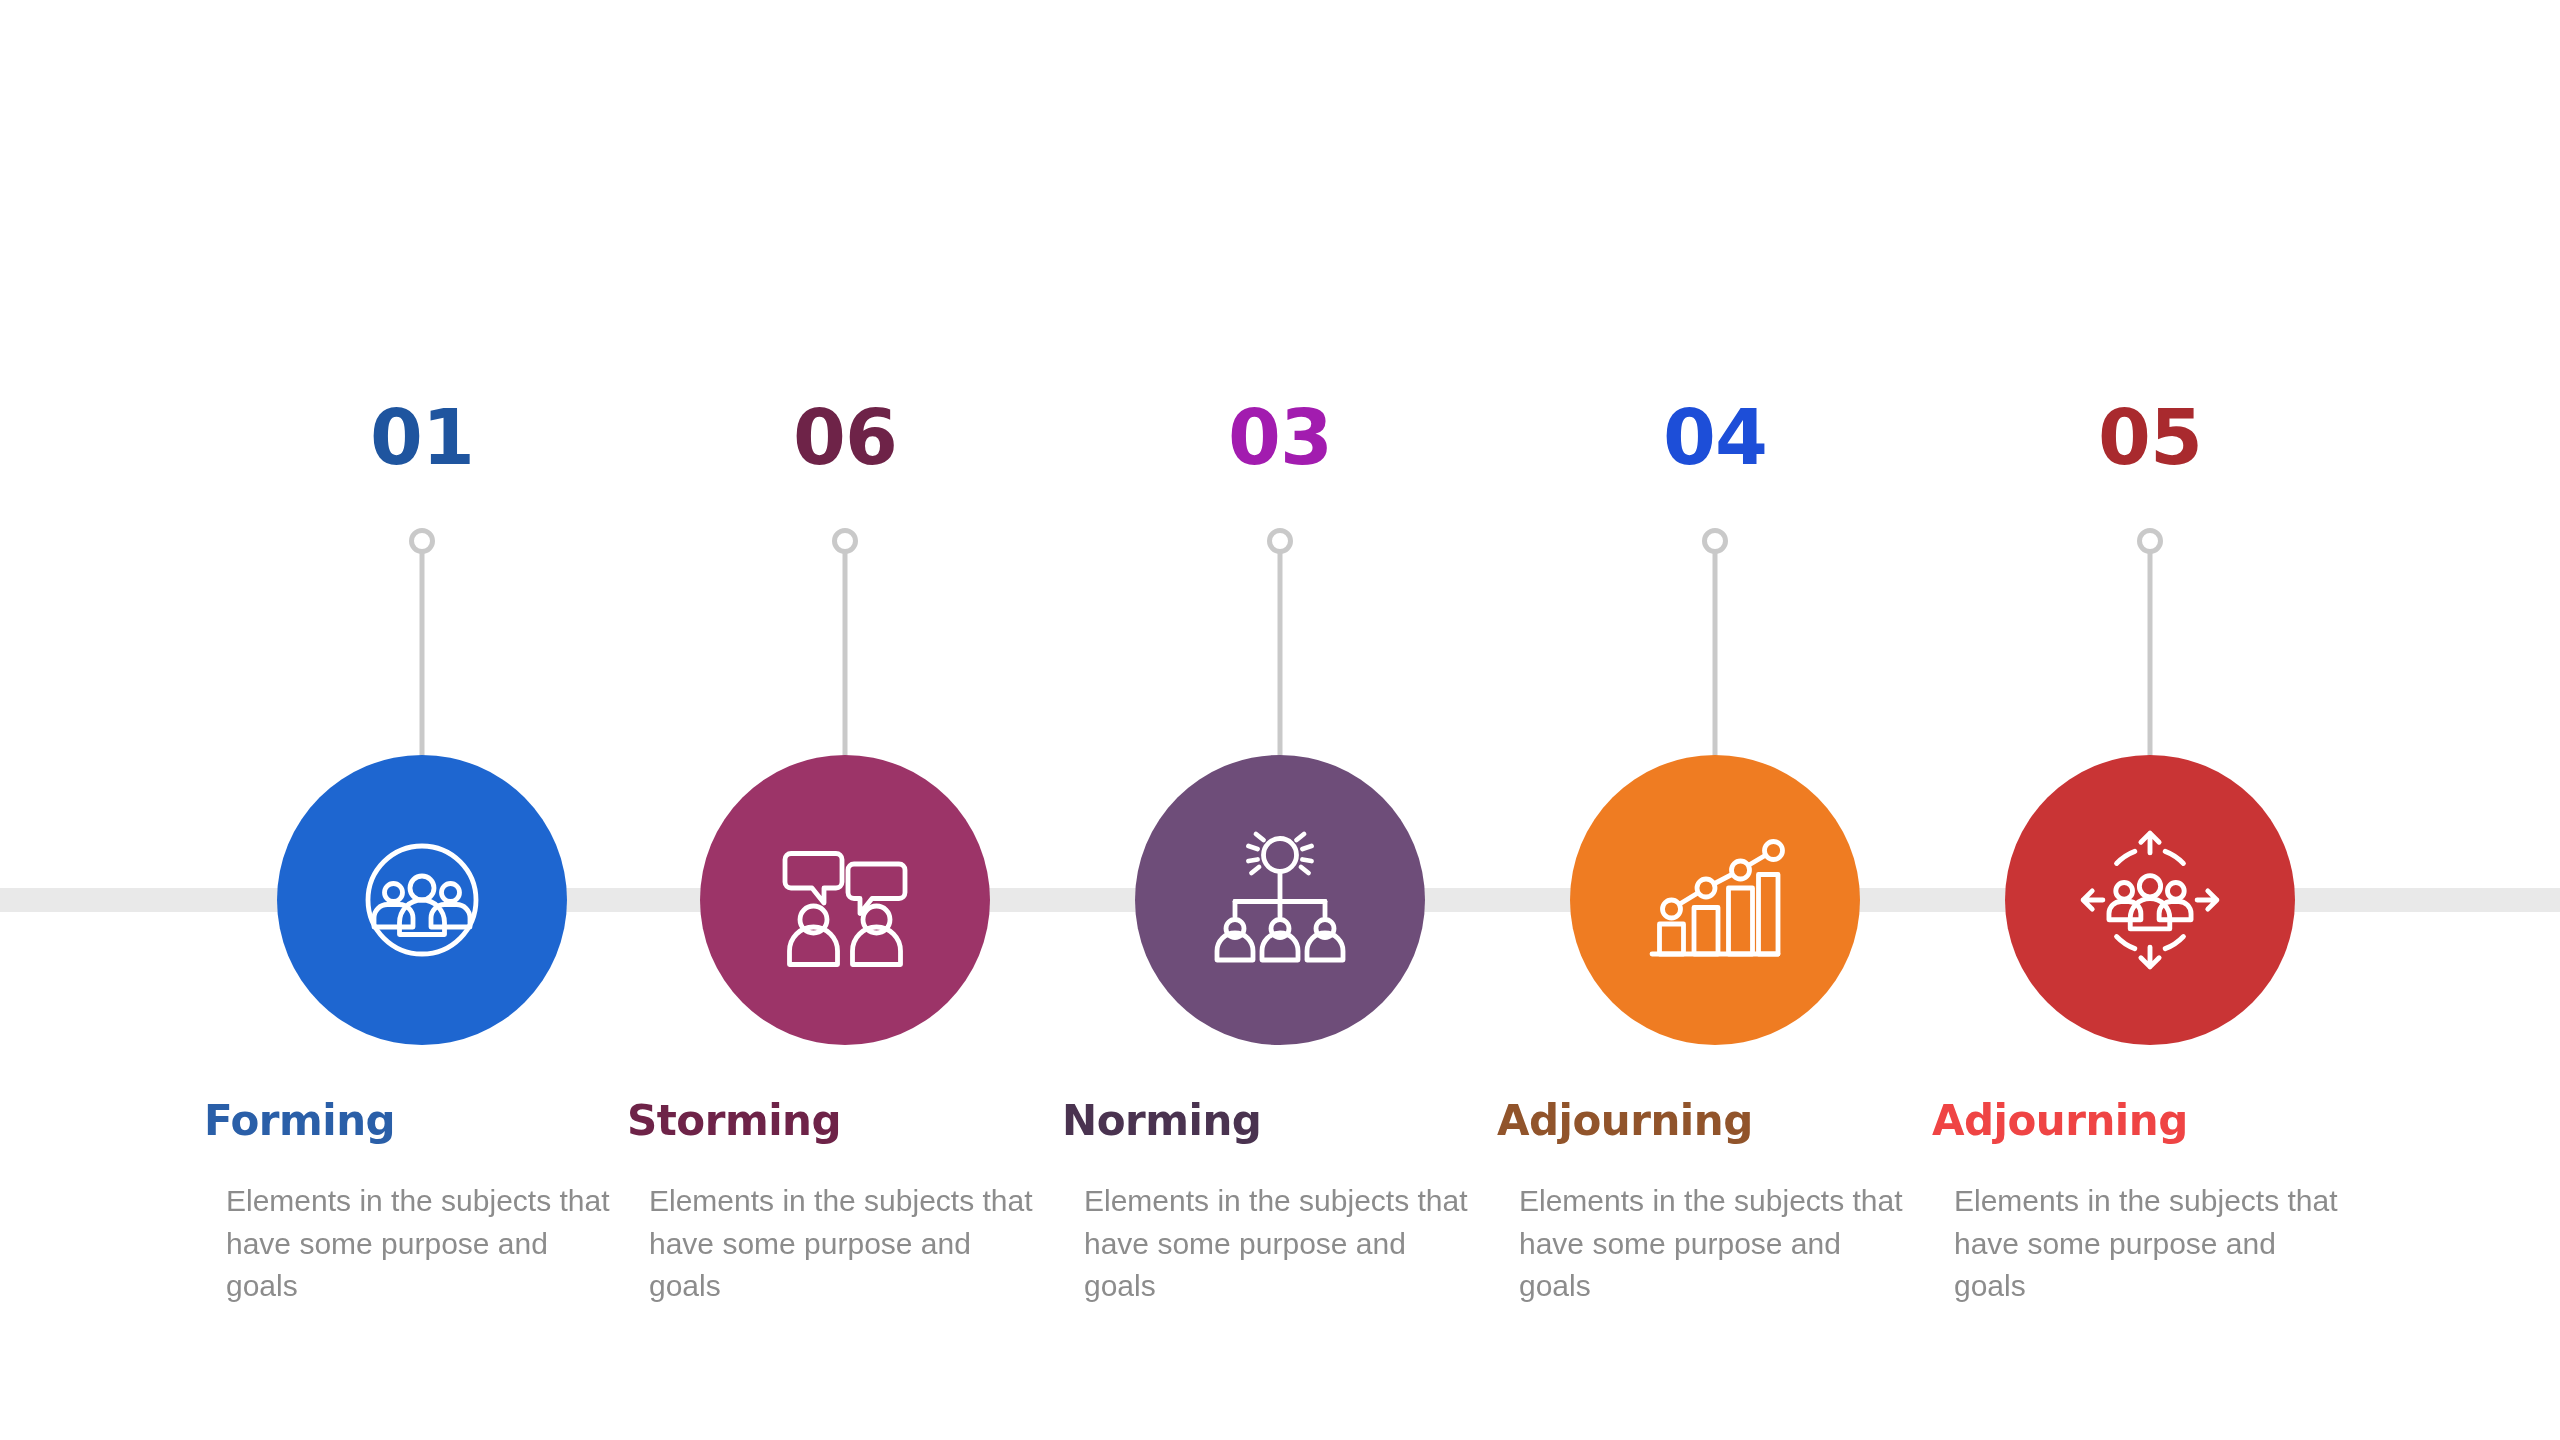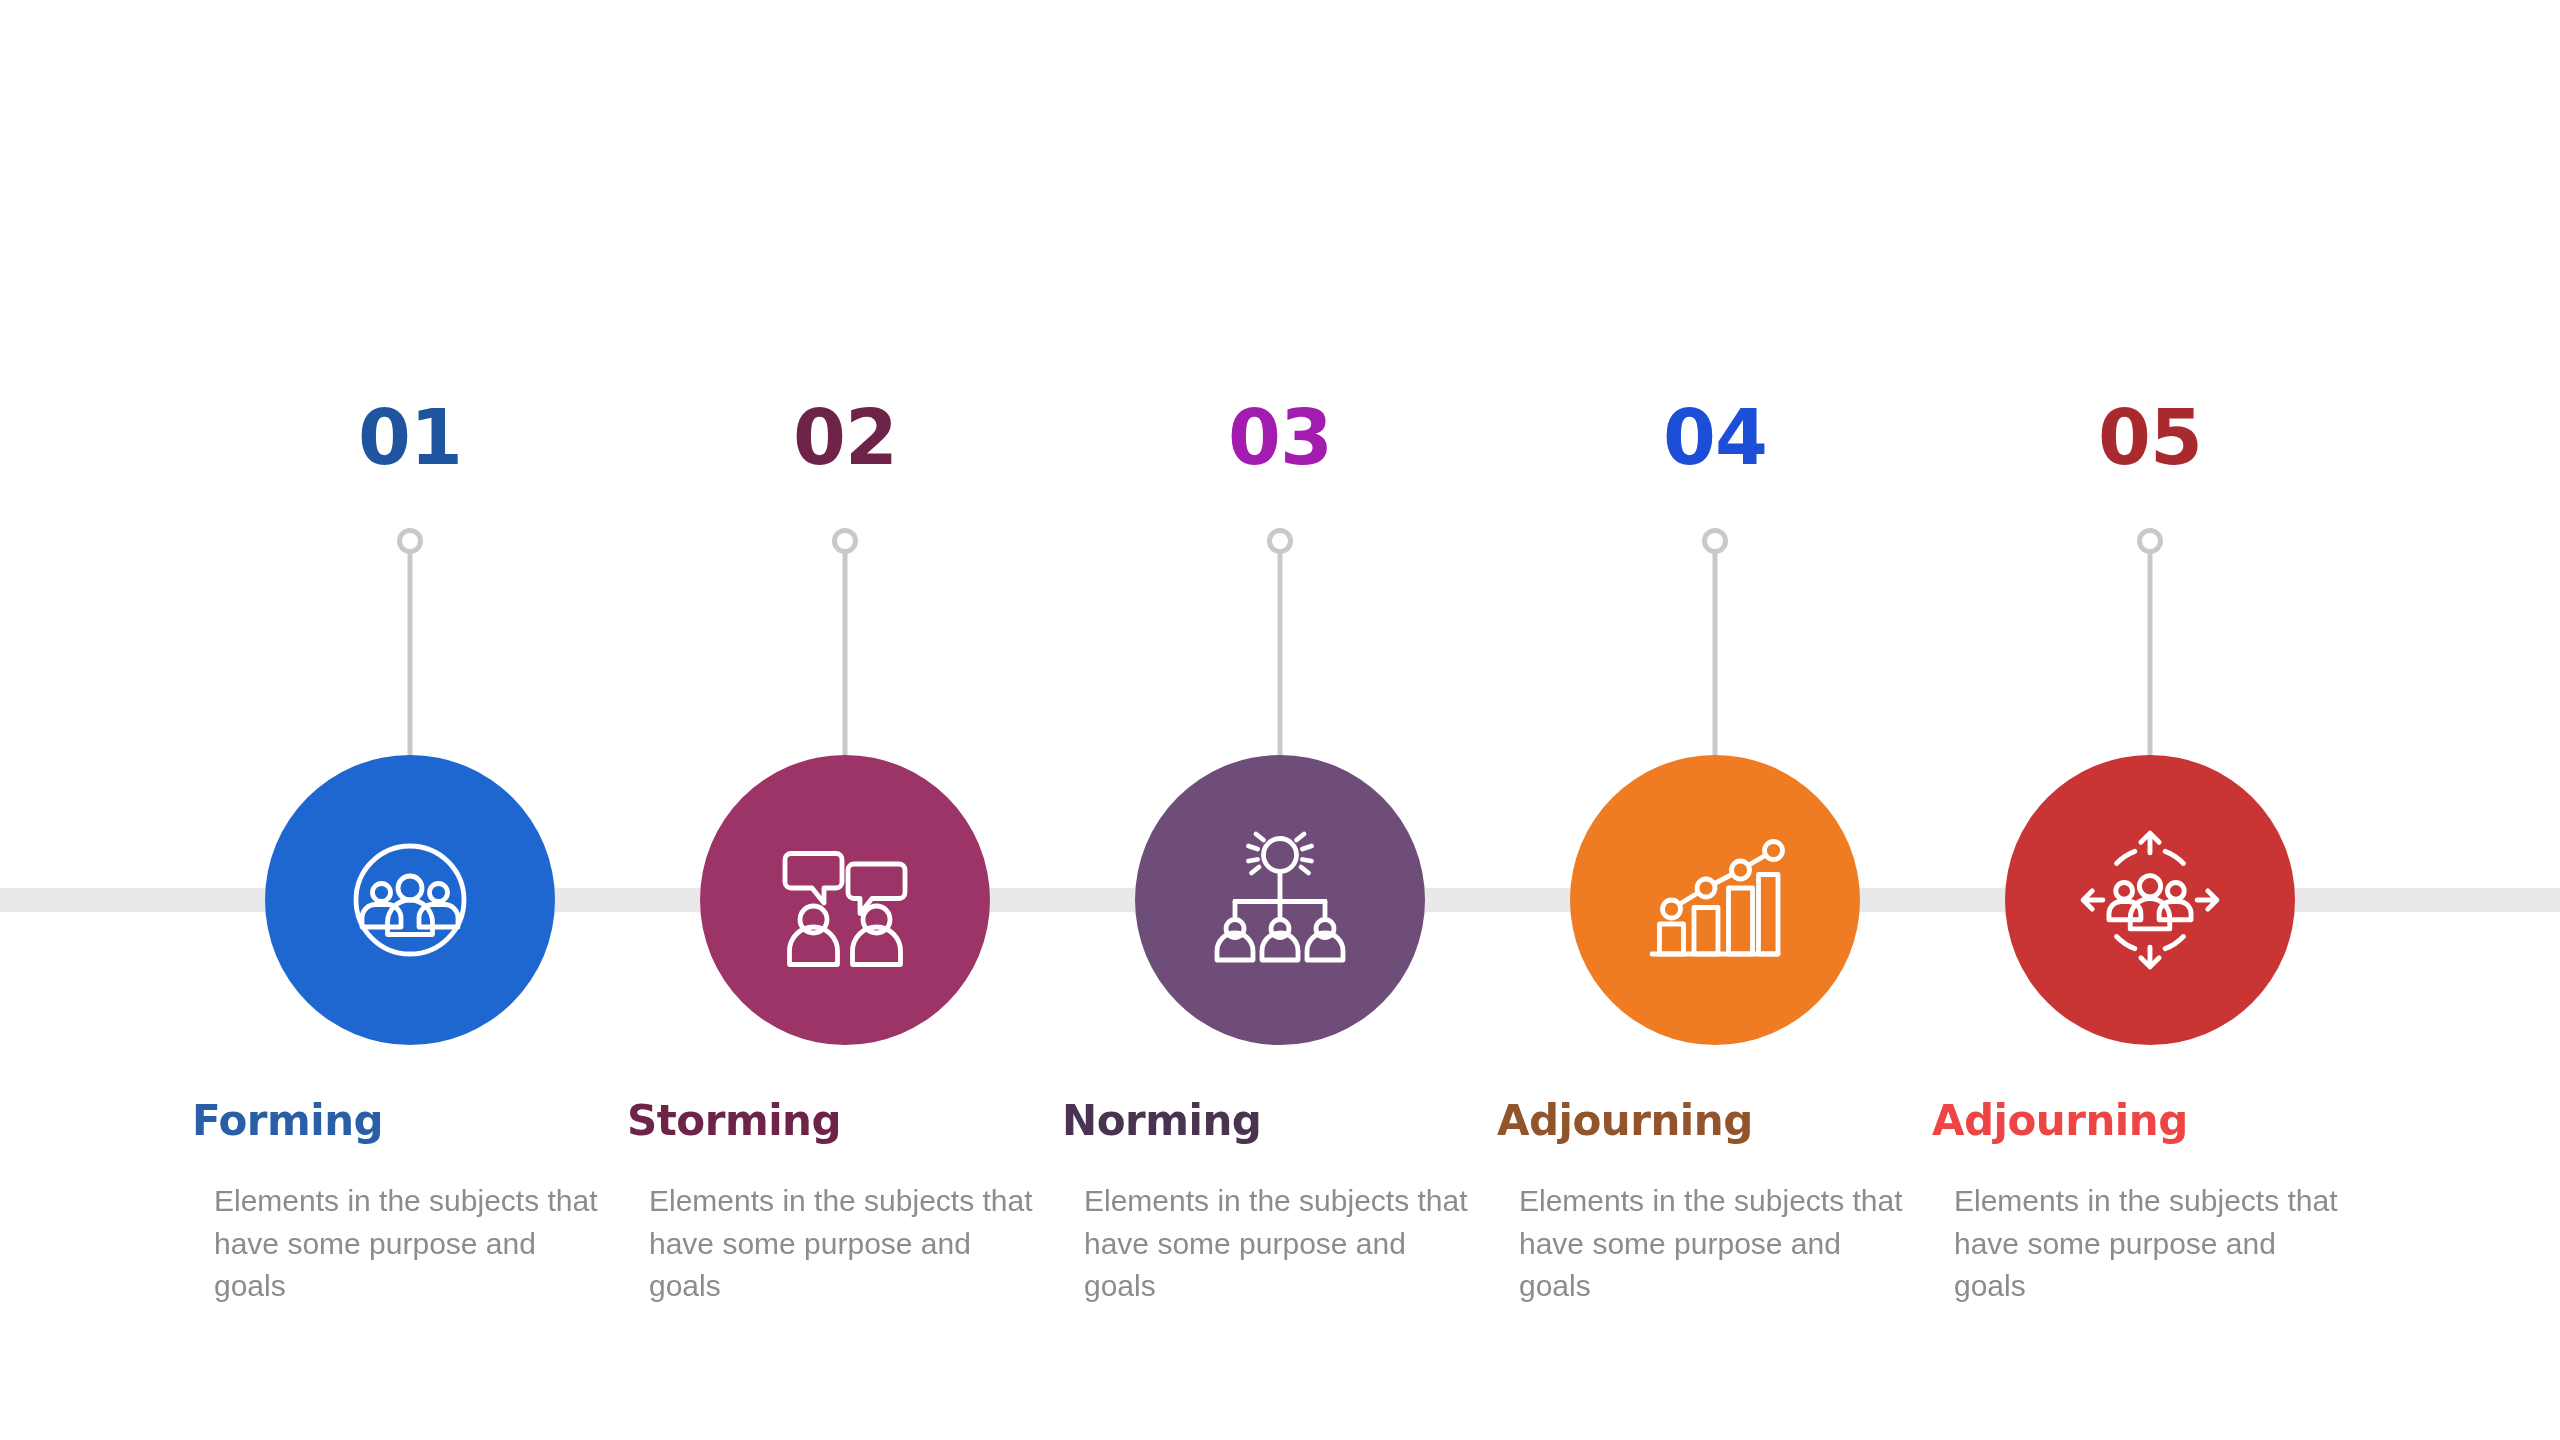--- a/index.html
+++ b/index.html
@@ -31,21 +31,21 @@
     position:absolute;
     left:0; top:0;
     width:2560px; height:1440px;
   }
   .step {
     position:absolute;
     top:0;
     width:436px;
     height:1440px;
   }
-  .step-1 { left:192px; }
+  .step-1 { left:204px; }
   .step-2 { left:627px; }
   .step-3 { left:1062px; }
   .step-4 { left:1497px; }
   .step-5 { left:1932px; }
 
   
   .step-number {
     position:absolute;
     top:400px;
     left:0; width:436px;
@@ -151,21 +151,21 @@
             <path d="M56 68 v-6 a9 9 0 0 1 9 -9 h8 a9 9 0 0 1 9 9 v6 z"></path>
             <path d="M35 73 v-8 a15 15 0 0 1 15 -15 a15 15 0 0 1 15 15 v8 z"></path>
           </svg>
         </span>
       </div>
       <div class="step-title" style="color:#2a5fa8">Forming</div>
       <div class="step-desc" style="color: rgb(140, 140, 140);">Elements in the subjects that have  some purpose and goals</div>
     </div>
 
     <div class="step step-2">
-      <div class="step-number" style="color: rgb(110, 35, 72);">02</div>
+      <div class="step-number" style="color: rgb(110, 35, 72);">06</div>
       <div class="connector">
         <div class="connector-ring" style="border-color: rgb(201, 201, 201);"></div>
         <div class="connector-line" style="background: rgb(201, 201, 201);"></div>
       </div>
       <div class="icon-circle" style="background:#9c3468">
         <span>
           <svg width="150" height="150" viewBox="0 0 100 100" fill="none" stroke="#ffffff" stroke-width="3.2" stroke-linecap="round" stroke-linejoin="round">
             <path d="M14 19 h30 a4 4 0 0 1 4 4 v15 a4 4 0 0 1 -4 4 h-8 l0 10 l-8 -10 h-14 a4 4 0 0 1 -4 -4 v-15 a4 4 0 0 1 4 -4 z"></path>
             <path d="M56 26 h30 a4 4 0 0 1 4 4 v15 a4 4 0 0 1 -4 4 h-18 l-8 10 l0 -10 h-4 a4 4 0 0 1 -4 -4 v-15 a4 4 0 0 1 4 -4 z"></path>
             <circle cx="29" cy="63" r="9"></circle>

